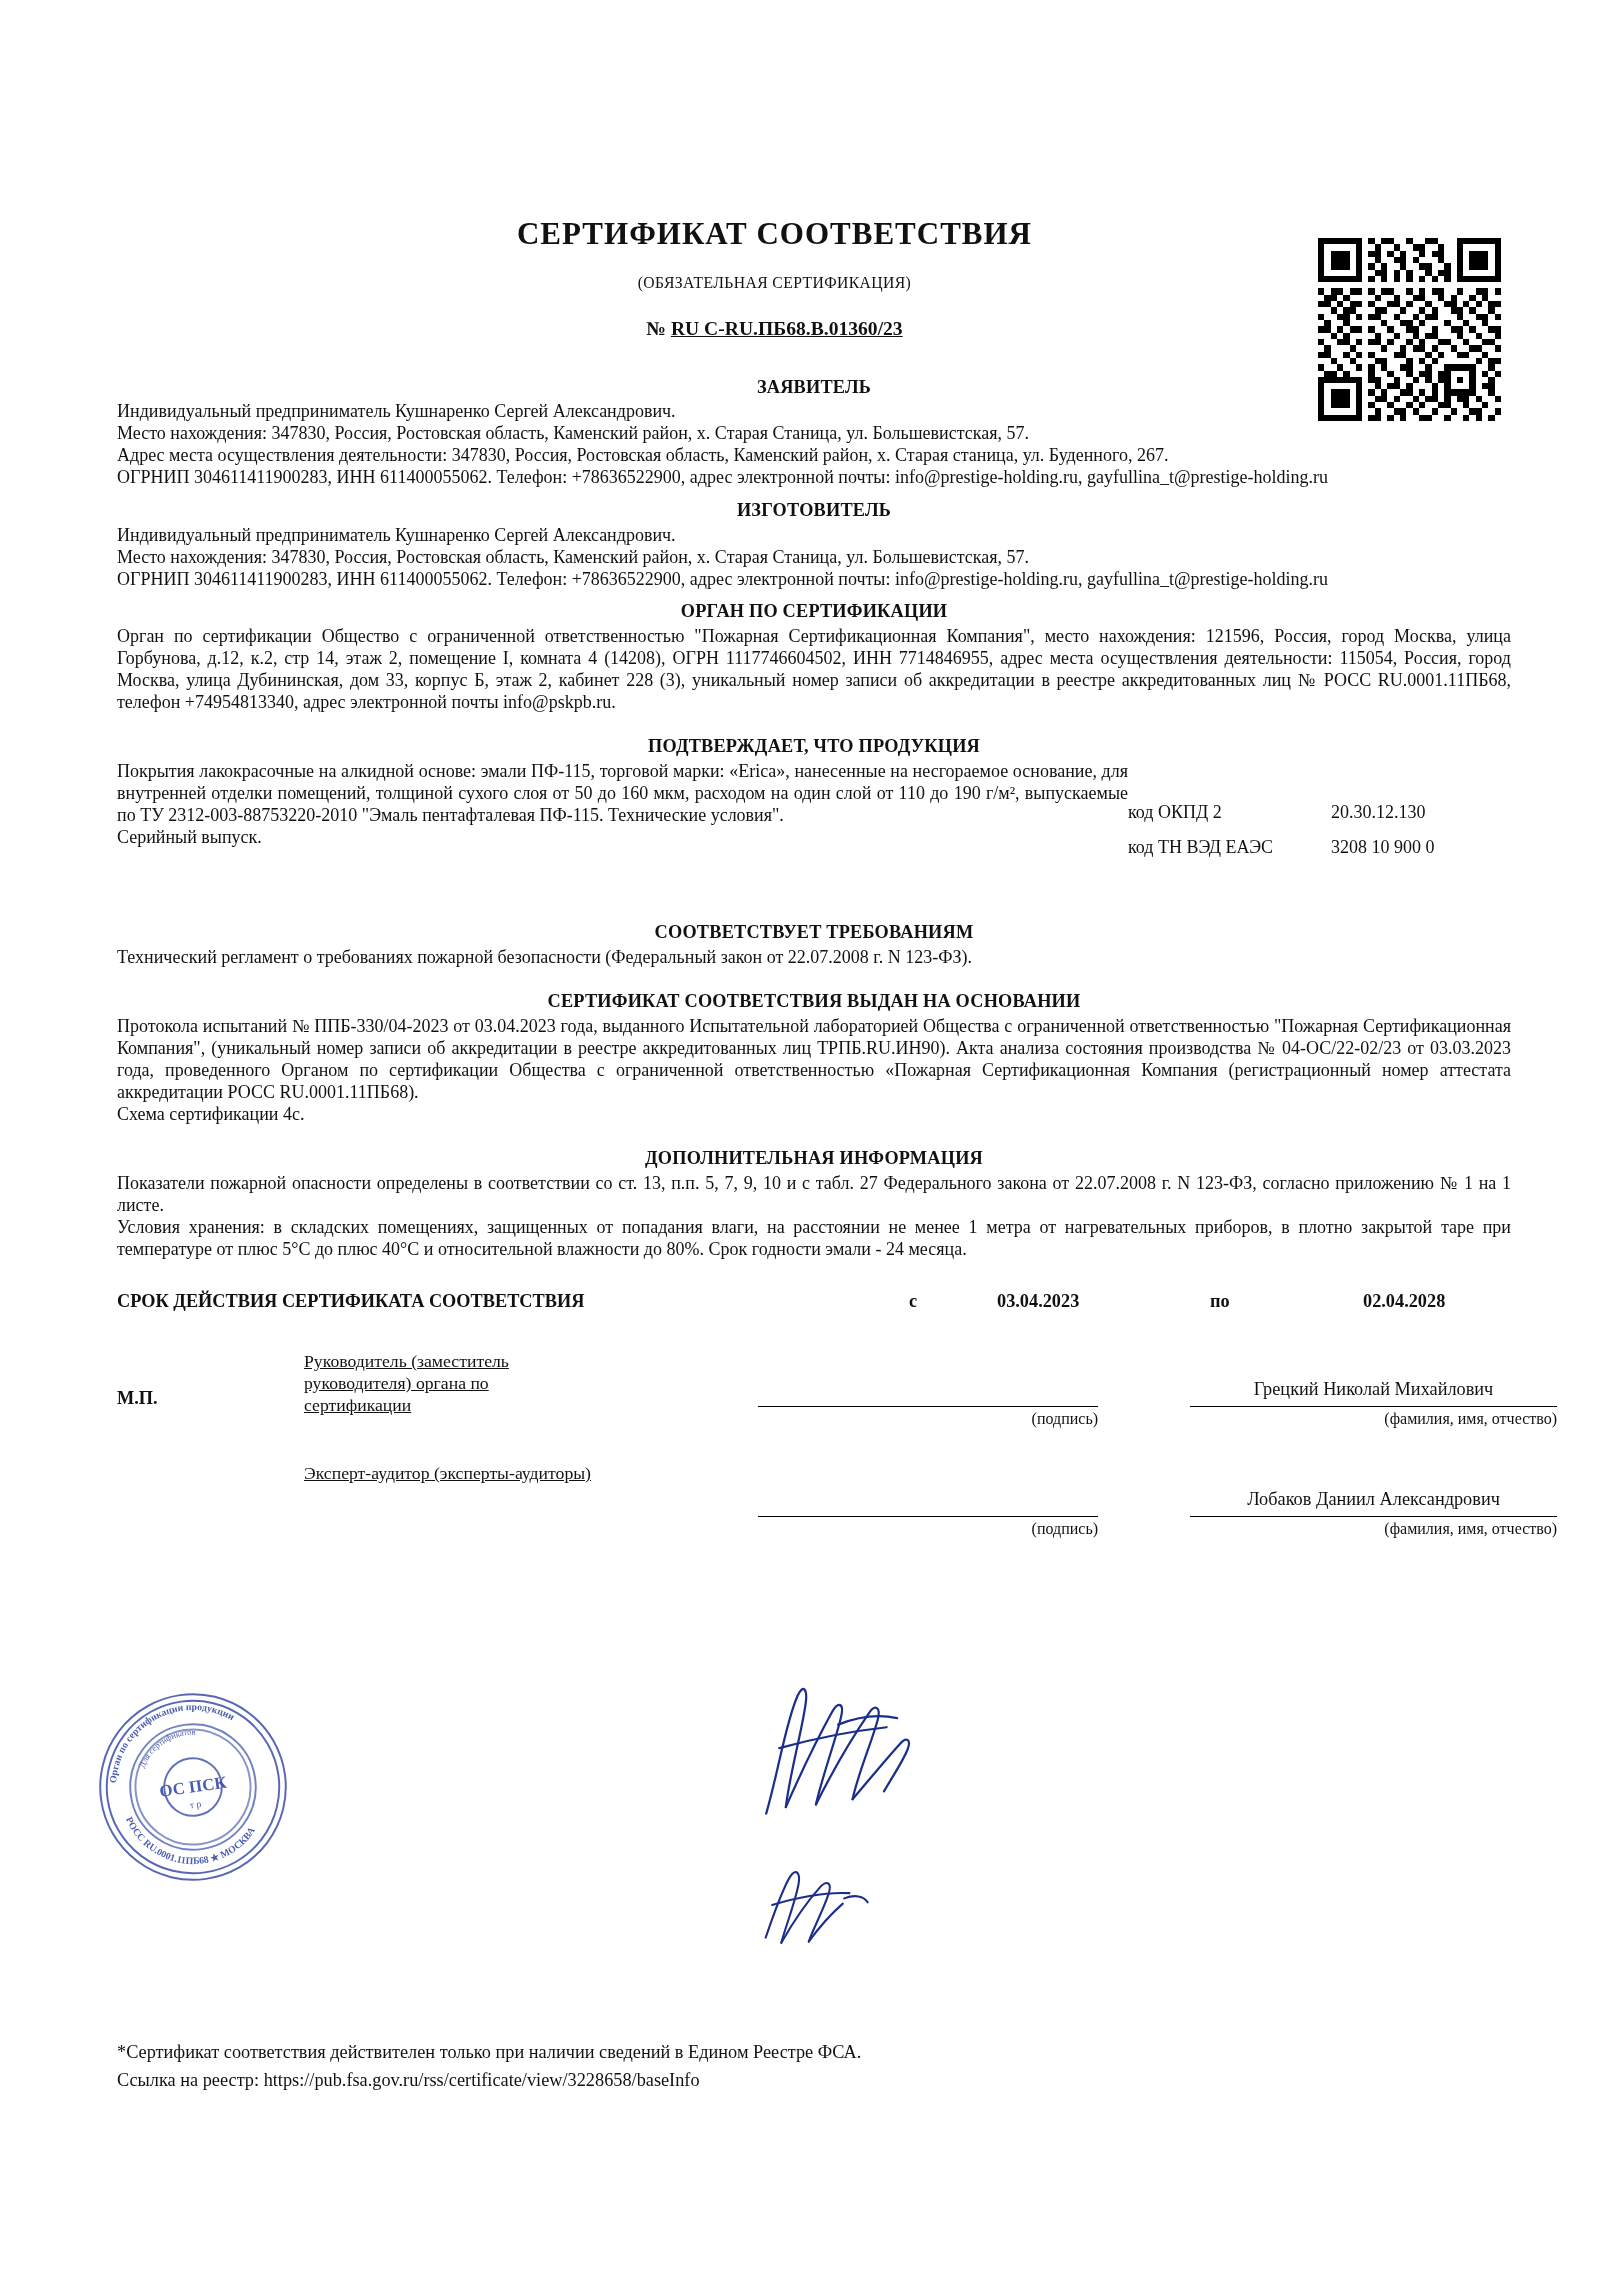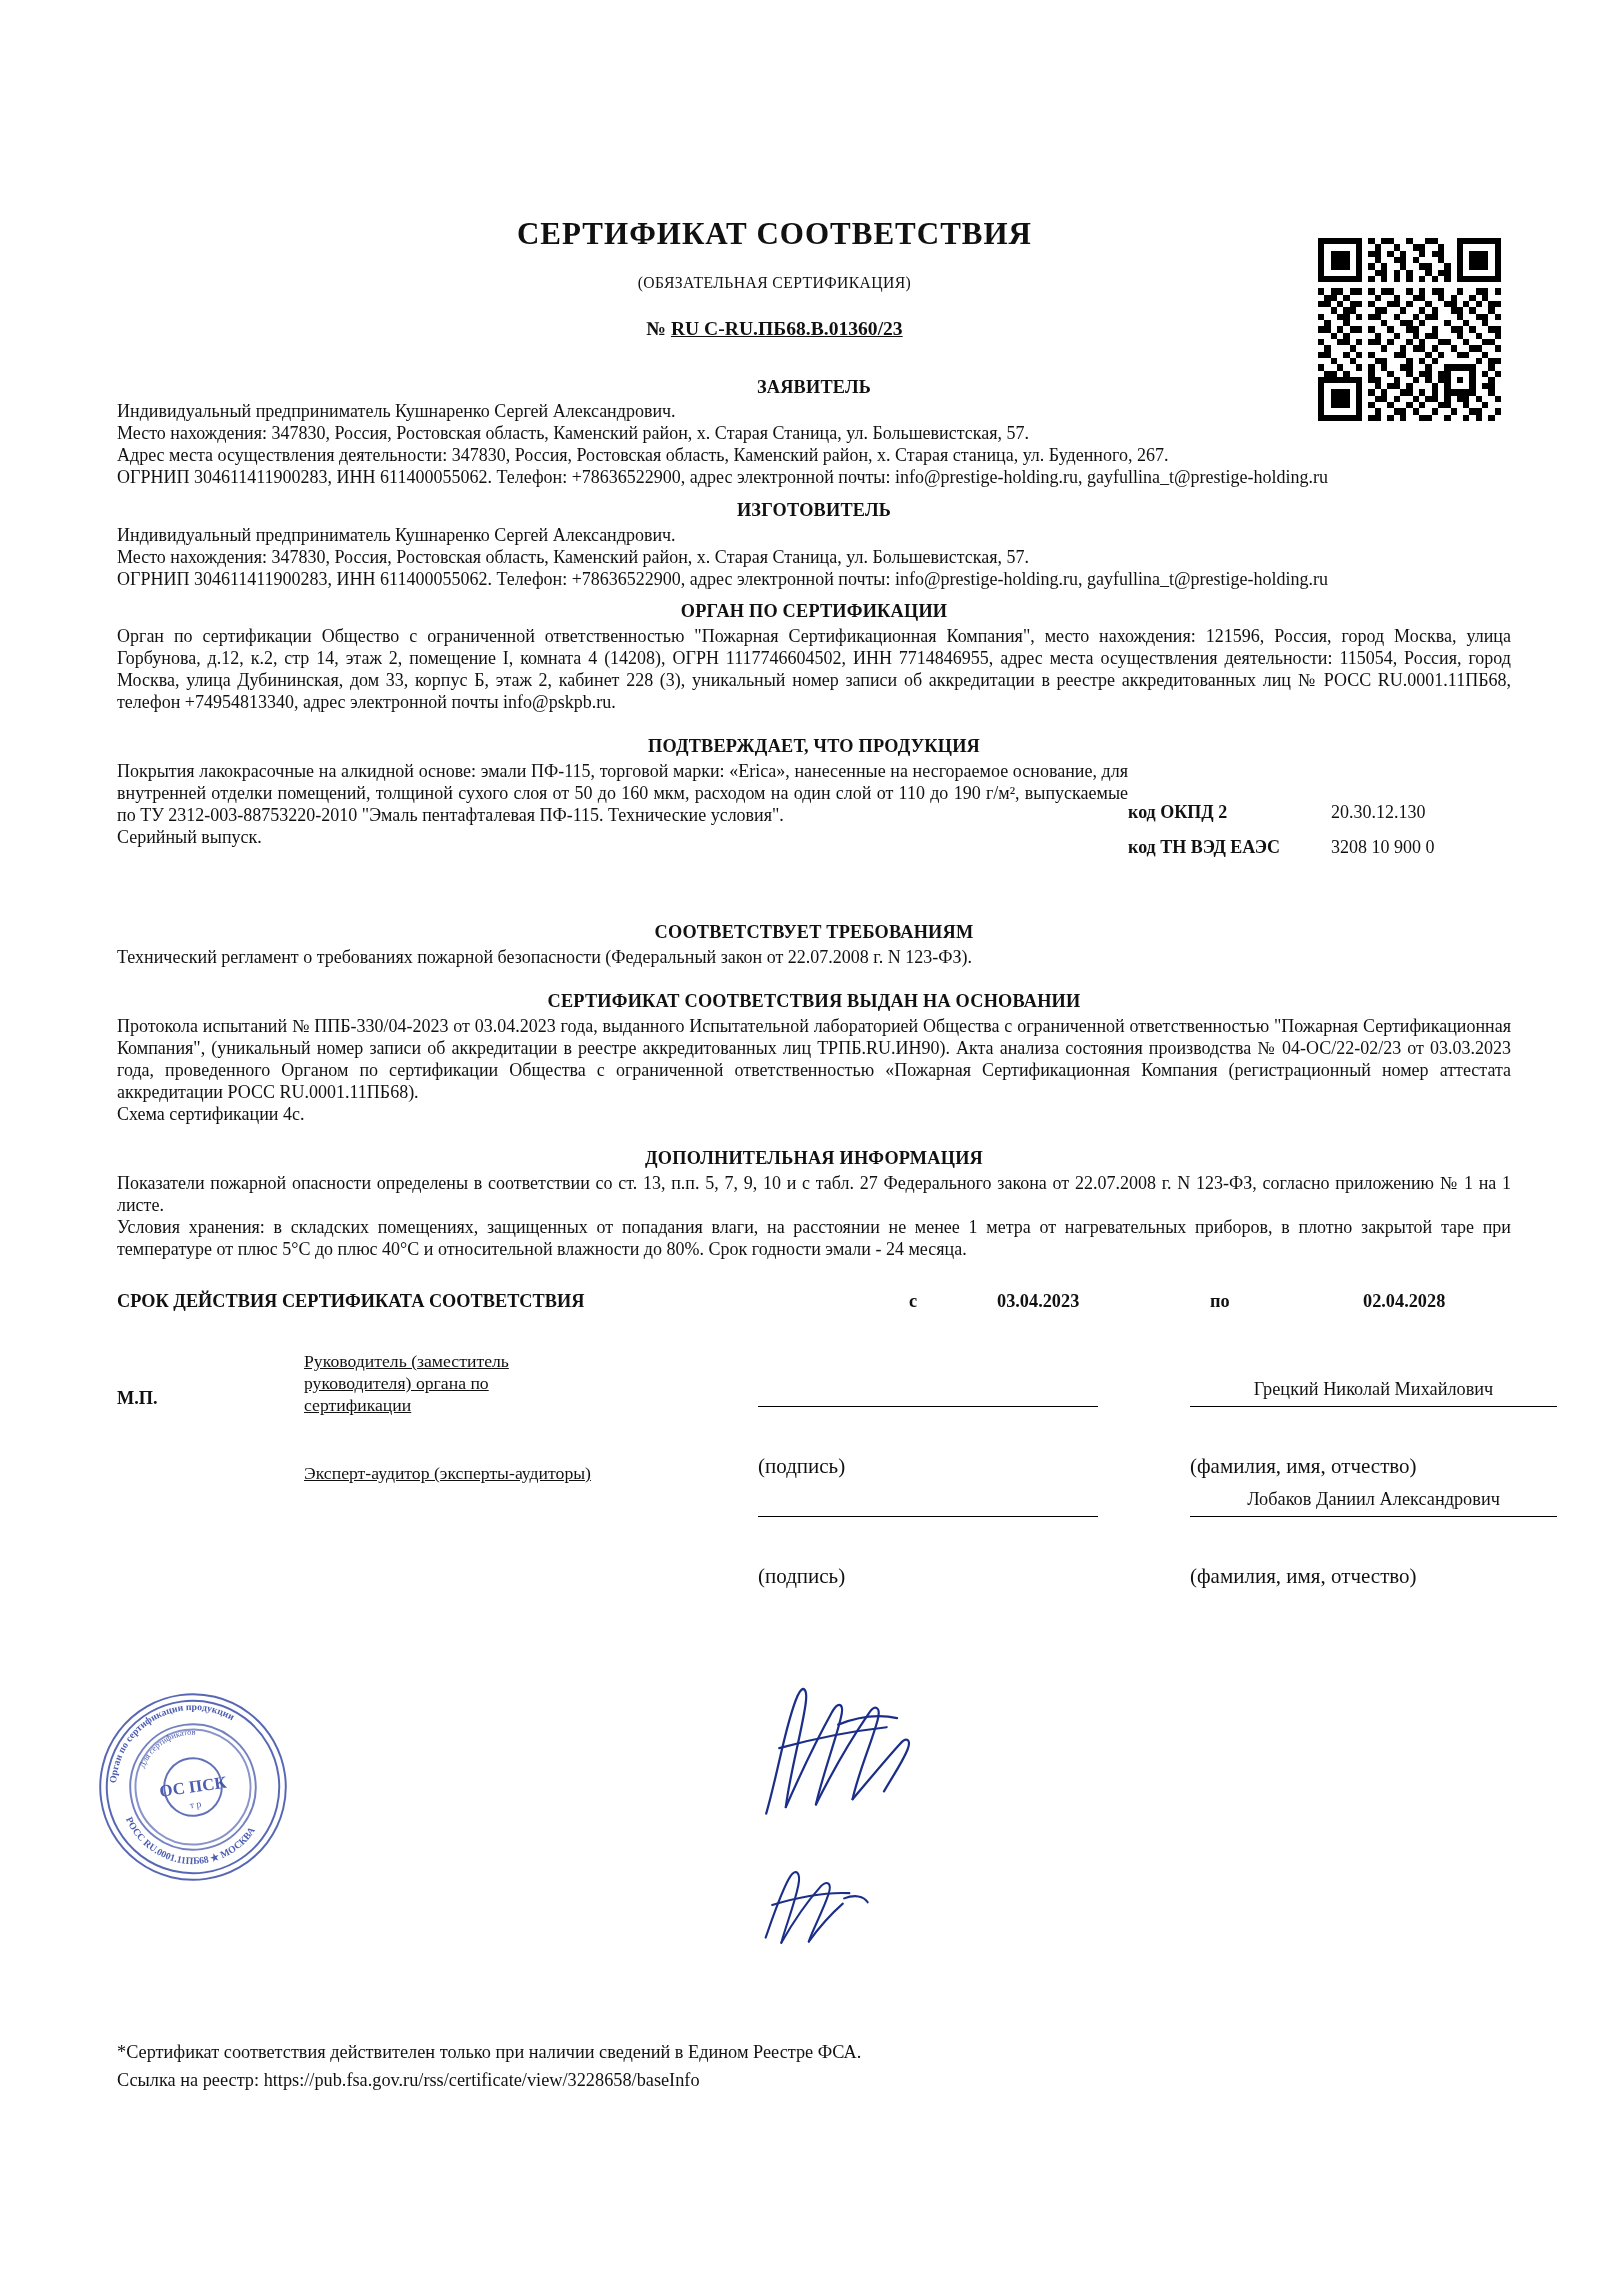--- a/index.html
+++ b/index.html
@@ -98,21 +98,21 @@
   .codes {
     flex: 1 1 auto;
     padding-top: 41px;
     font-size: 18px;
     line-height: 22px;
   }
   .code-line {
     display: flex;
     margin-bottom: 13px;
   }
-  .code-label { width: 203px; font-weight: bold; }
+  .code-label { width: 203px; }
   .code-value { width: auto; }
 
   
   .validity {
     position: relative;
     margin-top: 11.8px;
     font-size: 18.3px;
     font-weight: bold;
     height: 30px;
   }
@@ -149,23 +149,22 @@
     position: absolute;
     border-bottom: 1.3px solid #000;
     height: 0;
   }
   .sig-line.l1 { left: 641px; top: 68px; width: 340px; }
   .sig-line.l2 { left: 641px; top: 178px; width: 340px; }
   .sig-line.l3 { left: 1073px; top: 68px; width: 367px; }
   .sig-line.l4 { left: 1073px; top: 178px; width: 367px; }
   .cap {
     position: absolute;
-    font-size: 21px;
-    text-align: left;
-    margin-top: 44px;
+    font-size: 16px;
+    text-align: right;
   }
   .cap.c1 { left: 641px; top: 72px; width: 340px; }
   .cap.c2 { left: 641px; top: 182px; width: 340px; }
   .cap.c3 { left: 1073px; top: 72px; width: 367px; }
   .cap.c4 { left: 1073px; top: 182px; width: 367px; }
   .name {
     position: absolute;
     font-size: 18.3px;
     text-align: center;
     width: 367px;

